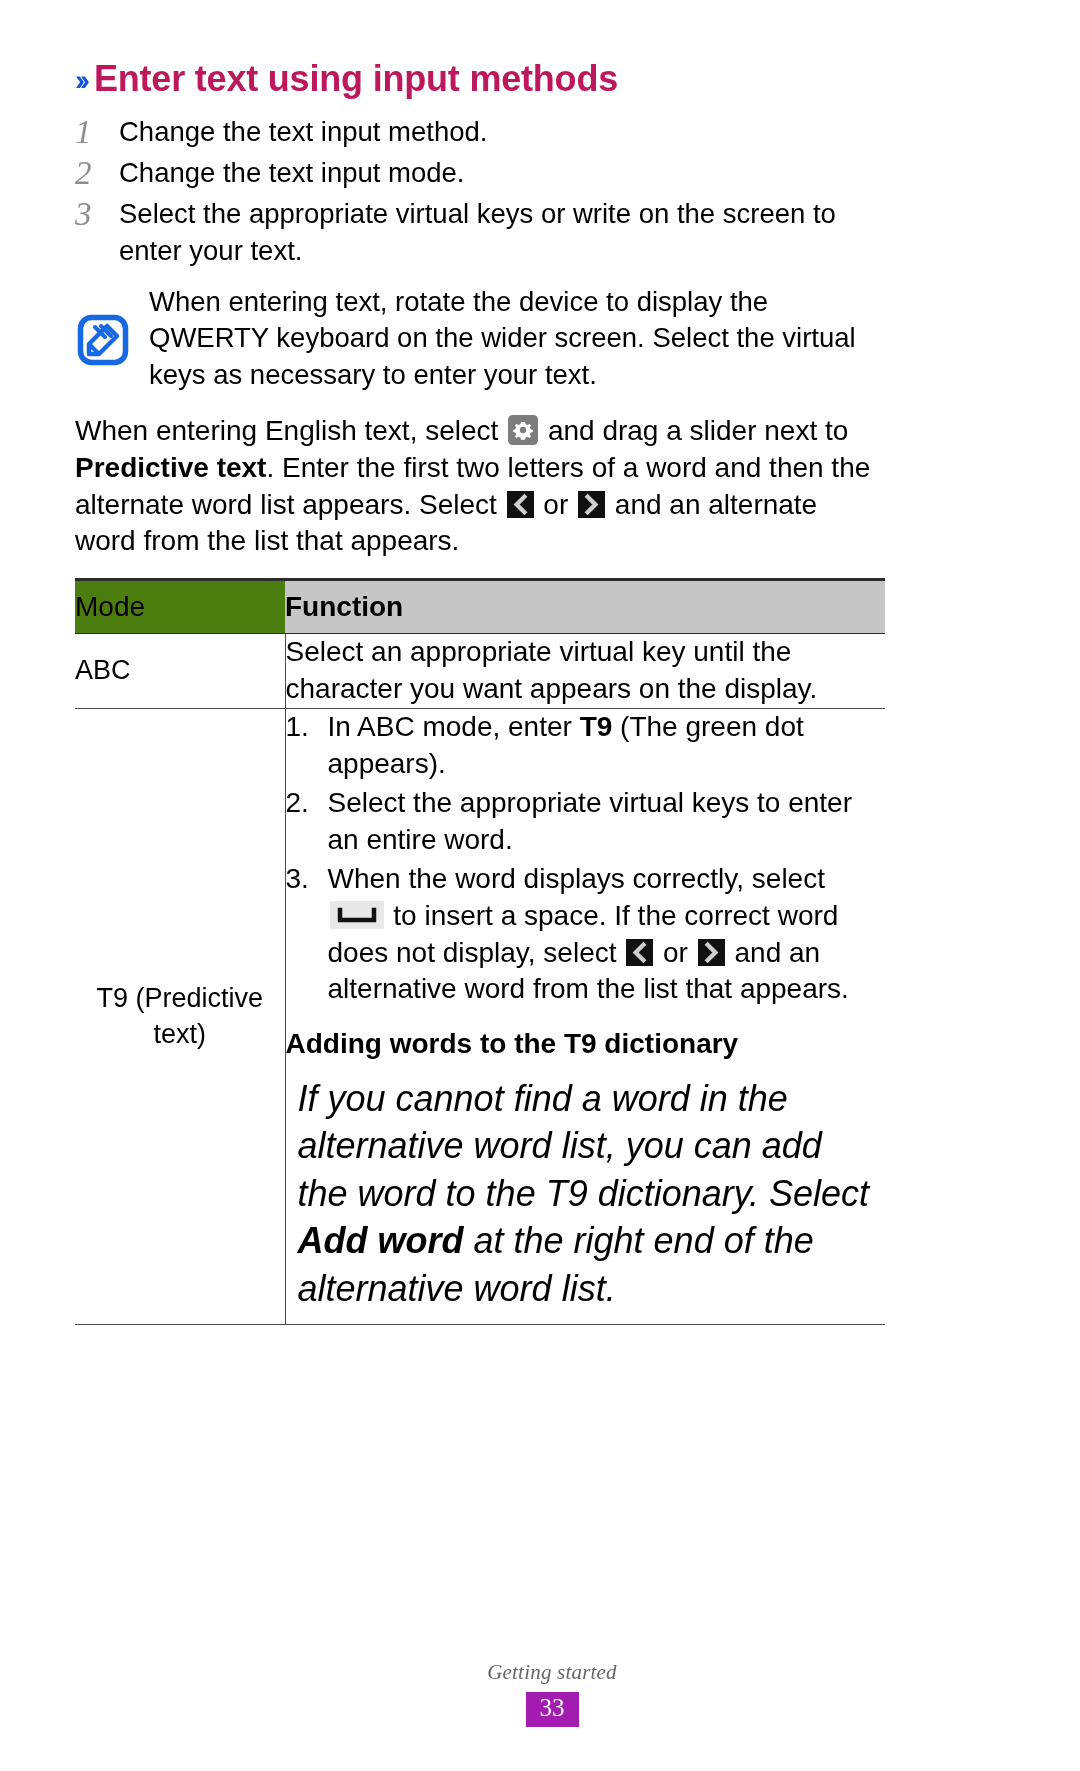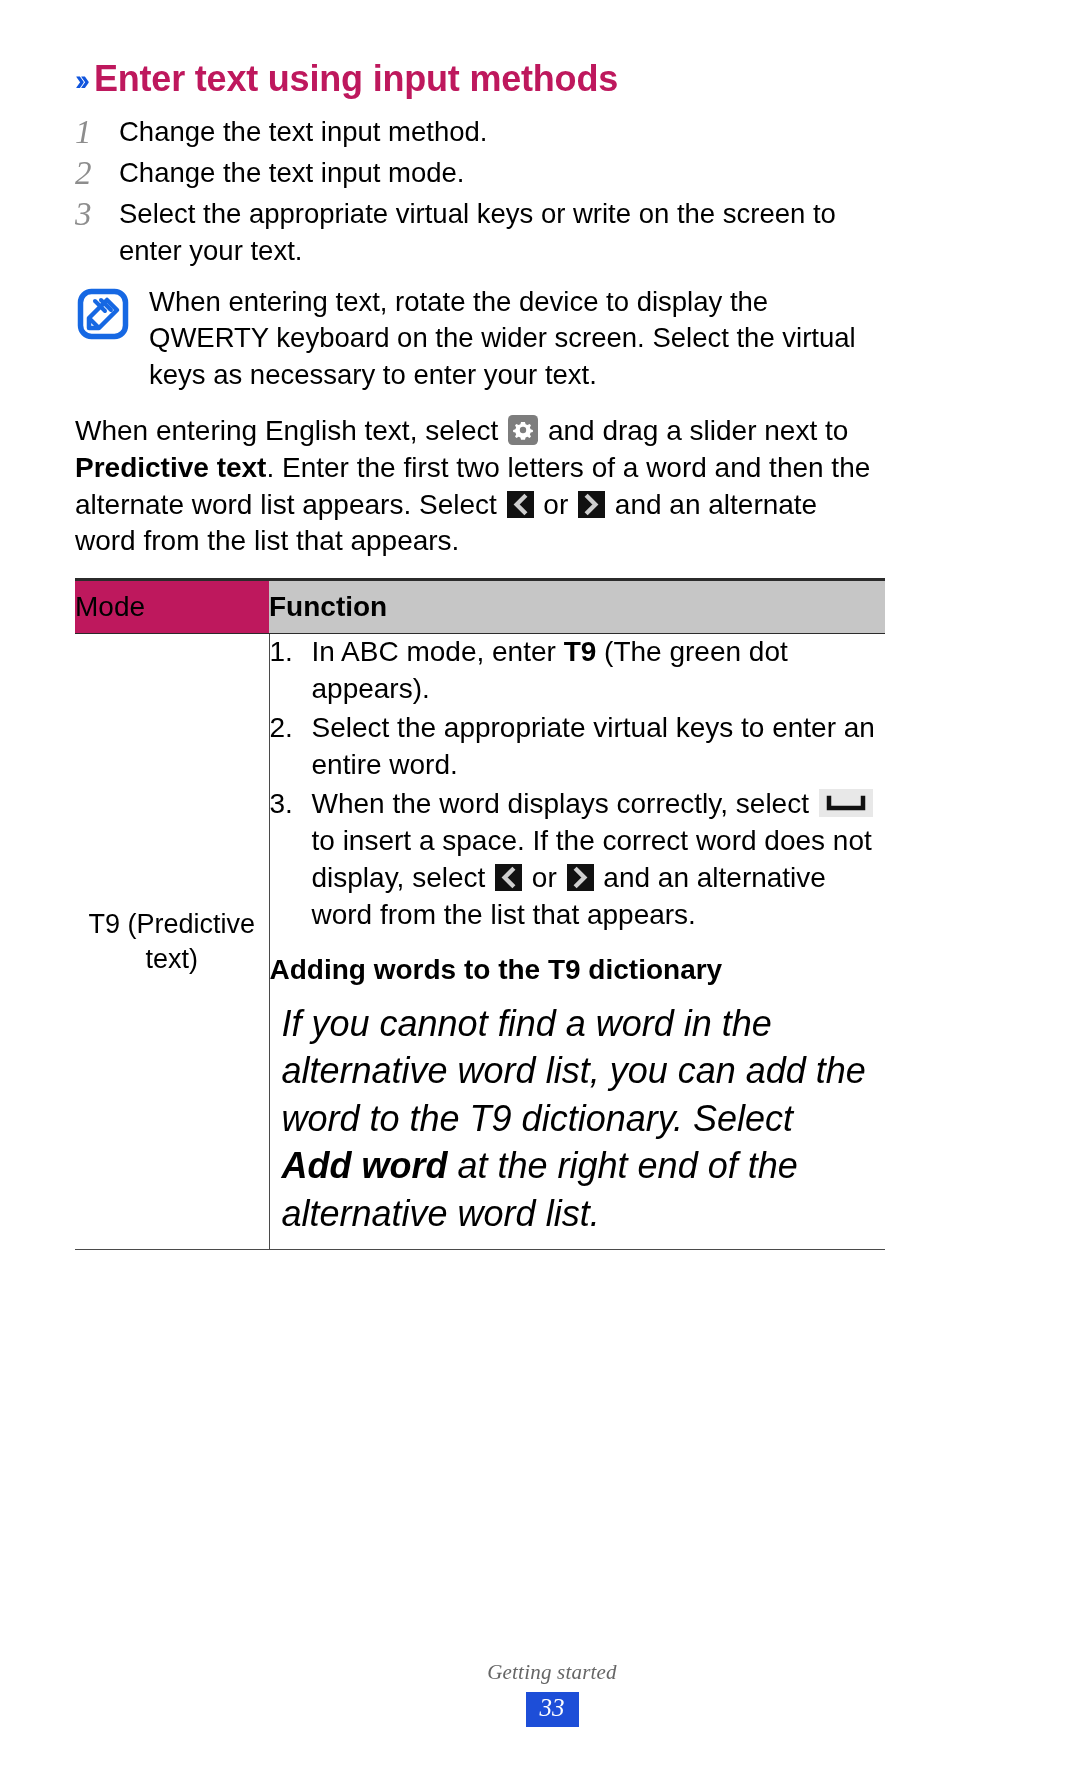--- a/index.html
+++ b/index.html
@@ -68,21 +68,21 @@
     width: 44px;
     flex: 0 0 44px;
     line-height: 1.12;
     text-align: left;
   }
   .step-text { flex: 1; }
 
   
   .note {
     display: flex;
-    align-items: flex-start;
+    align-items: center;
     margin: 14px 0 20px 0;
     padding-left: 2px;
   }
   .note-icon {
     flex: 0 0 52px;
     width: 52px;
     height: 52px;
     margin-right: 20px;
     margin-top: 4px;
   }
@@ -131,21 +131,21 @@
   }
   .th-mode, .th-func {
     border-top: 3px solid #2b2b2b;
     border-bottom: 1px solid #2b2b2b;
     font-weight: normal;
     font-size: 28px;
     text-align: left;
     height: 54px;
     padding: 8px 0 10px 22px;
   }
-  .th-mode { background: #be185d; width: 194px; }
+  .th-mode { background: #4d7c0f; width: 210px; }
   .th-func { background: #c6c6c6; font-weight: bold; }
 
   .td-mode {
     width: 210px;
     font-size: 27px;
     line-height: 1.3;
     padding: 12px 14px 12px 22px;
     border-right: 1px solid #4a4a4a;
     border-bottom: 1px solid #4a4a4a;
     vertical-align: middle;
@@ -205,24 +205,23 @@
   .footer-title {
     font-family: "Liberation Serif", serif;
     font-style: italic;
     font-size: 21px;
     color: #666666;
     letter-spacing: 0.2px;
   }
   .page-num {
     display: inline-block;
     margin-top: 7px;
-    background: #1d4ed8;
+    background: #a21caf;
     color: #ffffff;
     font-family: "Liberation Serif", serif;
-    font-style: italic;
     font-size: 25px;
     padding: 2px 14px 4px 14px;
     line-height: 1.15;
   }
 </style>
 </head>
 <body>
 
 <div class="page">
   <div class="content">
@@ -278,20 +277,24 @@
 
 
     <table class="modes">
       <thead>
         <tr>
           <th class="th-mode">Mode</th>
           <th class="th-func">Function</th>
         </tr>
       </thead>
       <tbody>
+        <tr>
+          <td class="td-mode">ABC</td>
+          <td class="td-func">Select an appropriate virtual key until the character you want appears on the display.</td>
+        </tr>
         <tr class="row-last">
           <td class="td-mode td-mode-tall">T9 (Predictive text)</td>
           <td class="td-func">
             <ol class="fn-list">
               <li>
                 <span class="li-num">1.</span>
                 <span class="li-body"><span>In ABC mode, enter </span><span class="bold">T9</span><span> (The green dot appears).</span></span>
               </li>
               <li>
                 <span class="li-num">2.</span>

